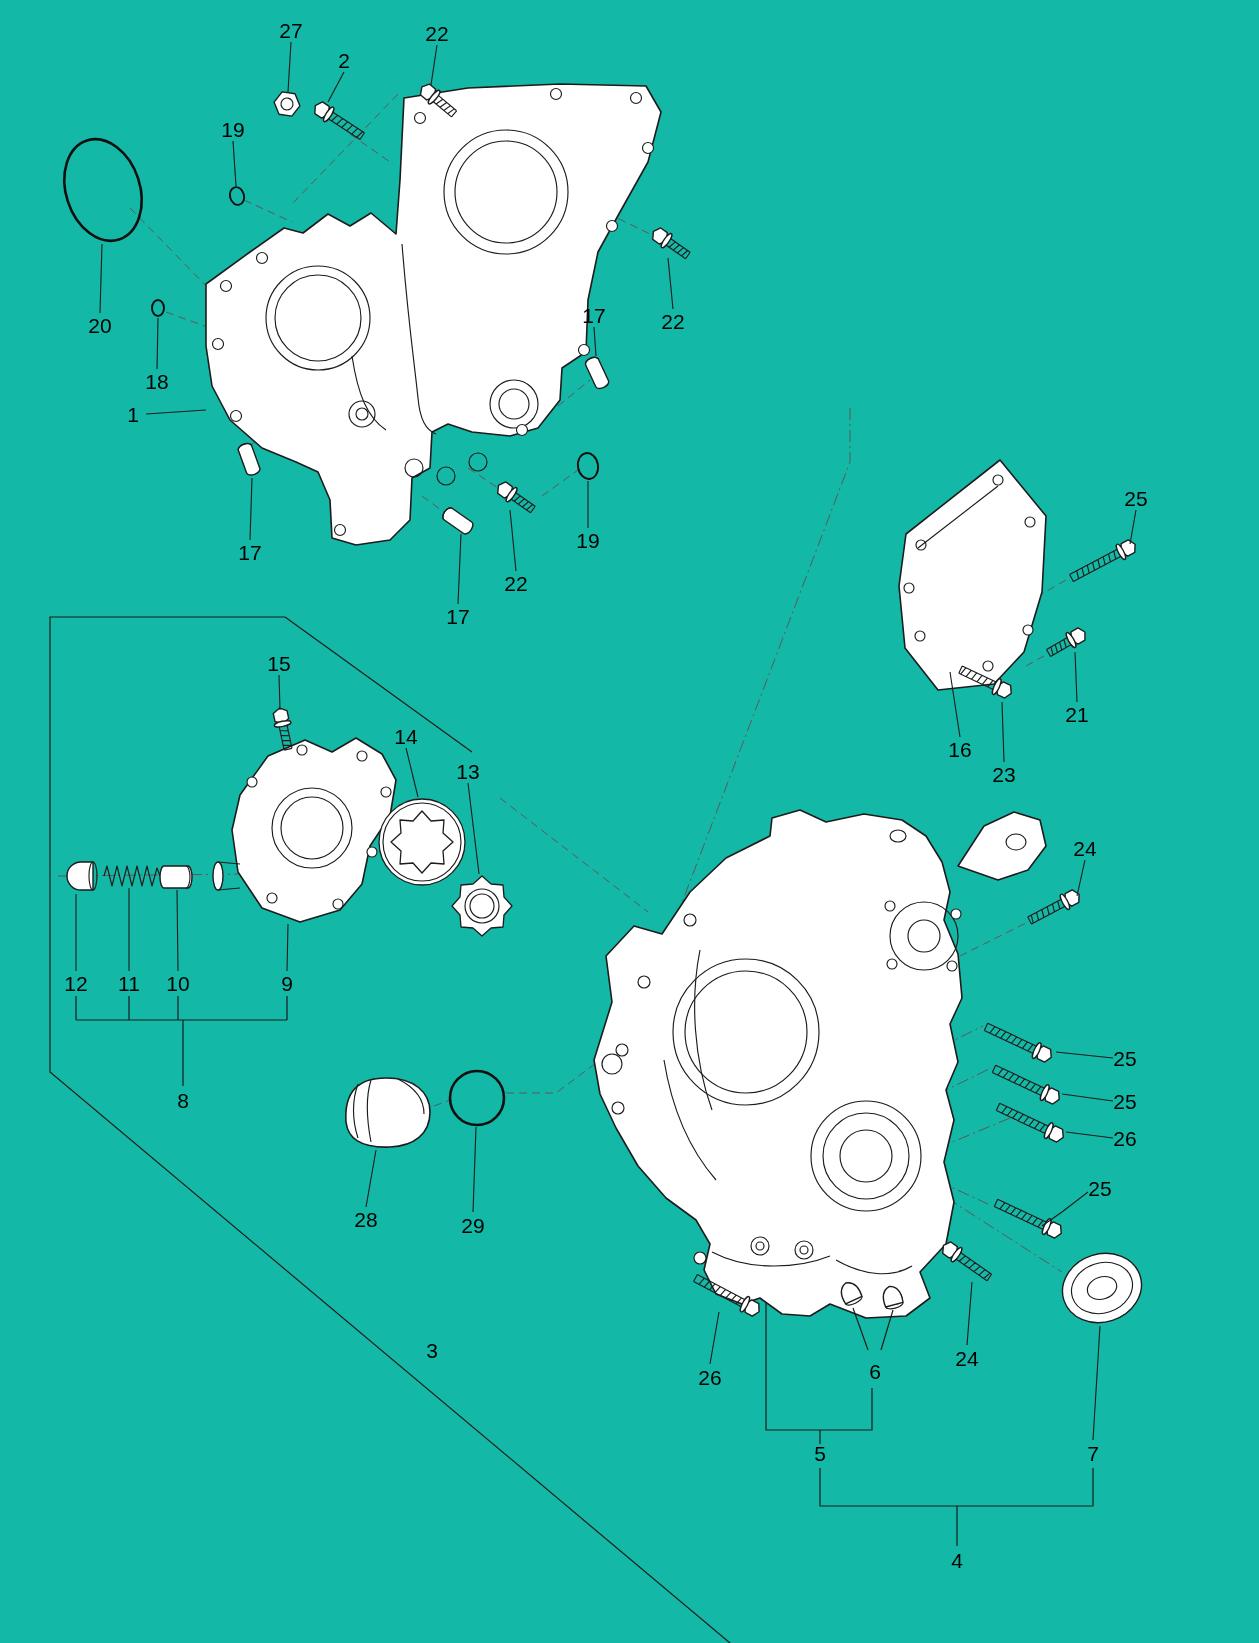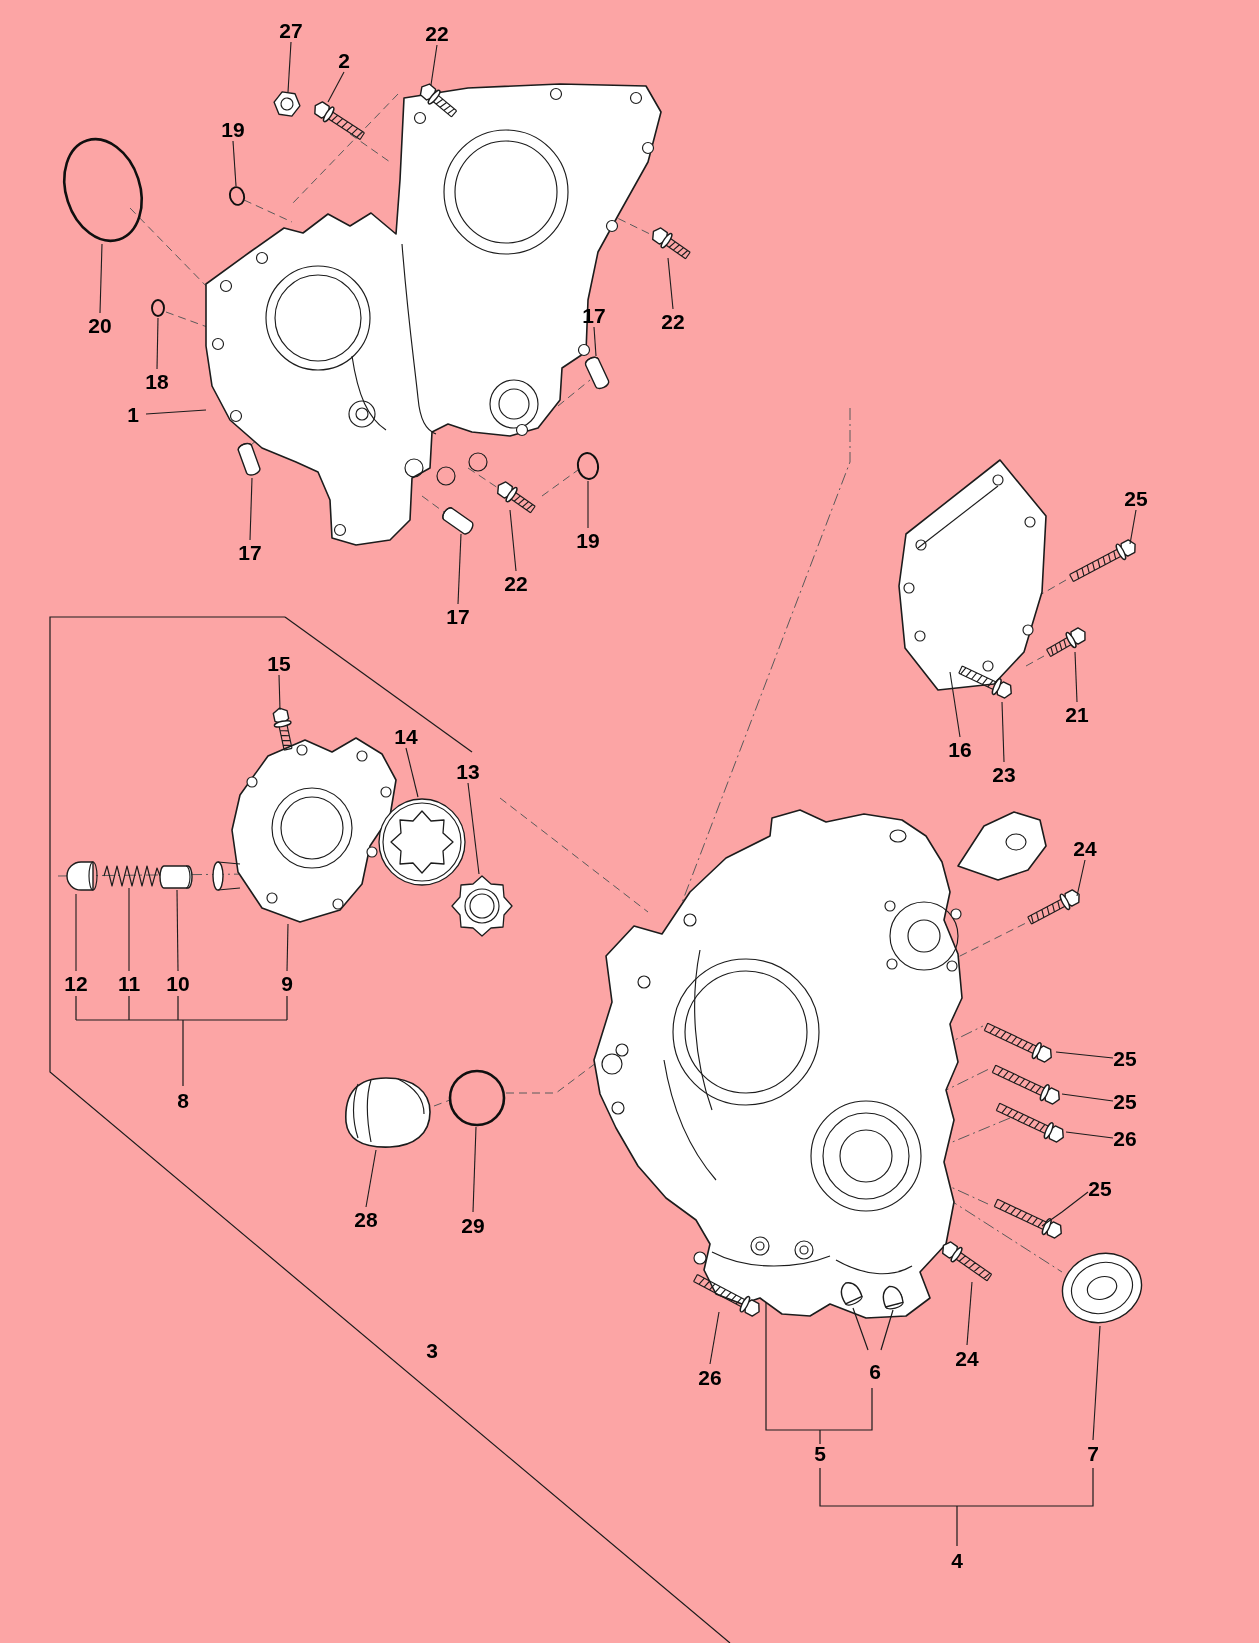--- a/index.html
+++ b/index.html
@@ -1,16 +1,16 @@
 <!DOCTYPE html>
 <html><head>
 <meta charset="utf-8">
 <style>
   html,body{margin:0;padding:0;background:#ffffff;}
-  .canvas{width:1259px;height:1643px;background:#fca5a5;position:relative;overflow:hidden;font-weight:bold;}
+  .canvas{width:1259px;height:1643px;background:#14b8a6;position:relative;overflow:hidden;}
   svg{display:block;}
   .outline{fill:#ffffff;stroke:#1c1c1c;stroke-width:1.6;stroke-linejoin:round;}
   .metal{fill:#ffffff;stroke:#1c1c1c;stroke-width:1.4;stroke-linejoin:round;}
   .detail{fill:none;stroke:#1c1c1c;stroke-width:1.15;stroke-linejoin:round;}
   .hole{fill:#ffffff;stroke:#1c1c1c;stroke-width:1.15;}
   .oring{fill:none;stroke:#0f0f0f;stroke-width:2.6;}
   .oring-s{fill:none;stroke:#0f0f0f;stroke-width:1.9;}
   .dash{fill:none;stroke:#5a5a5a;stroke-width:1;stroke-dasharray:8 5;}
   .dashdot{fill:none;stroke:#5a5a5a;stroke-width:1;stroke-dasharray:12 4 2 4;}
   .leader{fill:none;stroke:#1c1c1c;stroke-width:1.1;}

